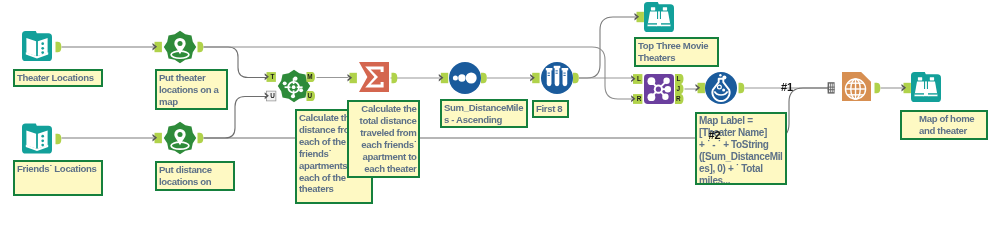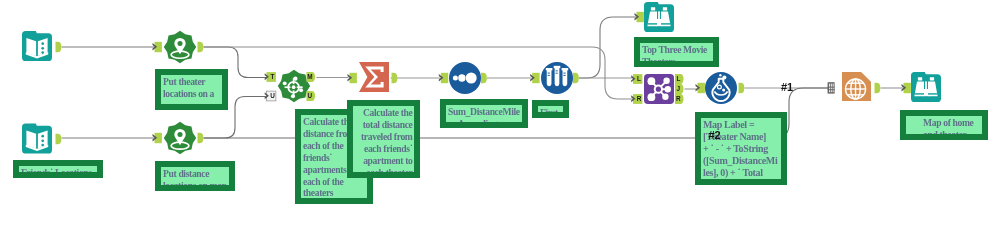--- a/index.html
+++ b/index.html
@@ -2,24 +2,24 @@
 <html><head>
 <meta charset="utf-8">
 <style>
   html,body{margin:0;padding:0;}
   body{width:999px;height:242px;background:#ffffff;overflow:hidden;
        font-family:"Liberation Sans",sans-serif;}
   #canvas{position:relative;width:999px;height:242px;}
   svg.layer{position:absolute;left:0;top:0;width:999px;height:242px;}
   svg.wires{z-index:1;}
   svg.nodes{z-index:3;}
-  .lbl{position:absolute;border:6px solid #15803d;background:#86efac;
+  .lbl{position:absolute;border:2px solid #15803d;background:#fef9c3;
        color:#5d7188;font-size:9.6px;line-height:11.9px;font-weight:bold;letter-spacing:-0.35px;
        padding:1px 1.5px 1px 2px;box-sizing:border-box;z-index:2;overflow:hidden;overflow-wrap:break-word;
-       font-family:Liberation Serif, serif;}
+       font-family:Liberation Sans, sans-serif;}
   .ann{position:absolute;color:#141414;font-size:11px;z-index:4;font-weight:bold;
        font-family:"Liberation Sans",sans-serif;}
 </style>
 </head>
 <body>
 
 <div id="canvas">
 <svg class="layer wires" viewBox="0 0 999 242">
 <path d="M61.5,47 H154.0" fill="none" stroke="#7d7d7d" stroke-width="1.1" stroke-linecap="butt"></path>
 <path d="M61.5,138 H154.0" fill="none" stroke="#7d7d7d" stroke-width="1.1" stroke-linecap="butt"></path>
@@ -209,22 +209,23 @@
         <rect x="917.90" y="77.20" width="4.30" height="3.20" rx="0.40" fill="#ffffff"></rect>
         <rect x="929.80" y="77.20" width="4.30" height="3.20" rx="0.40" fill="#ffffff"></rect>
         <rect x="925.10" y="81.40" width="1.80" height="8.40" fill="#ffffff"></rect>
         <rect x="923.40" y="89.00" width="5.20" height="7.20" fill="#ffffff"></rect>
         <rect x="914.80" y="93.20" width="9.20" height="1.40" fill="#12a09a"></rect>
         <rect x="928.00" y="93.20" width="9.20" height="1.40" fill="#12a09a"></rect>
       </g>
 <rect x="903.50" y="82.80" width="7.40" height="10.40" fill="#b0d24a"></rect>
       <path d="M901.50,84.10 L906.10,87.80 L901.50,91.40 L901.50,89.40 L903.70,87.80 L901.50,86.10 Z" fill="#555555"></path>
 </svg>
+<div class="lbl" style="left:13px;top:69px;width:90px;height:18px;font-size:9.6px;line-height:11.9px;">Theater Locations</div>
 <div class="lbl" style="left:155px;top:69px;width:73px;height:41px;font-size:9.6px;line-height:11.9px;">Put theater locations on a map</div>
-<div class="lbl" style="left:13px;top:160px;width:90px;height:18px;font-size:9.6px;line-height:11.9px;">Friends˙ Locations</div>
+<div class="lbl" style="left:13px;top:160px;width:90px;height:36px;font-size:9.6px;line-height:11.9px;">Friends˙ Locations</div>
 <div class="lbl" style="left:155px;top:161px;width:80px;height:30px;font-size:9.6px;line-height:11.9px;">Put distance locations on map</div>
 <div class="lbl" style="left:263px;top:109px;width:78px;height:95px;font-size:9.6px;line-height:11.9px;margin-left:32px;">Calculate the distance from each of the friends˙ apartments to each of the theaters</div>
 <div class="lbl" style="left:347px;top:100px;width:73px;height:78px;font-size:9.6px;line-height:11.9px;text-align:right;">Calculate the total distance traveled from each friends˙ apartment to each theater</div>
 <div class="lbl" style="left:440px;top:99px;width:88px;height:29px;font-size:9.6px;line-height:11.9px;">Sum_DistanceMiles - Ascending</div>
 <div class="lbl" style="left:532px;top:100px;width:37px;height:18px;font-size:9.6px;line-height:11.9px;">First 8</div>
 <div class="lbl" style="left:634px;top:37px;width:85px;height:30px;font-size:9.6px;line-height:11.9px;">Top Three Movie Theaters</div>
 <div class="lbl" style="left:695px;top:112px;width:92px;height:73px;font-size:10px;line-height:11.9px;white-space:pre-wrap;">Map Label =
 [Theater Name]
 + ˙ - ˙ + ToString
 ([Sum_DistanceMiles], 0) + ˙ Total miles...</div>

